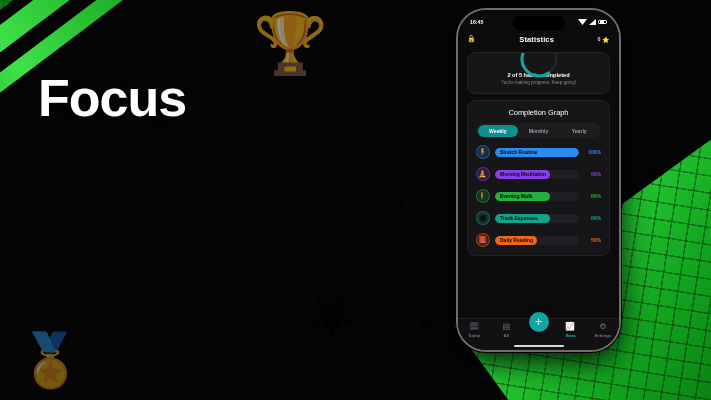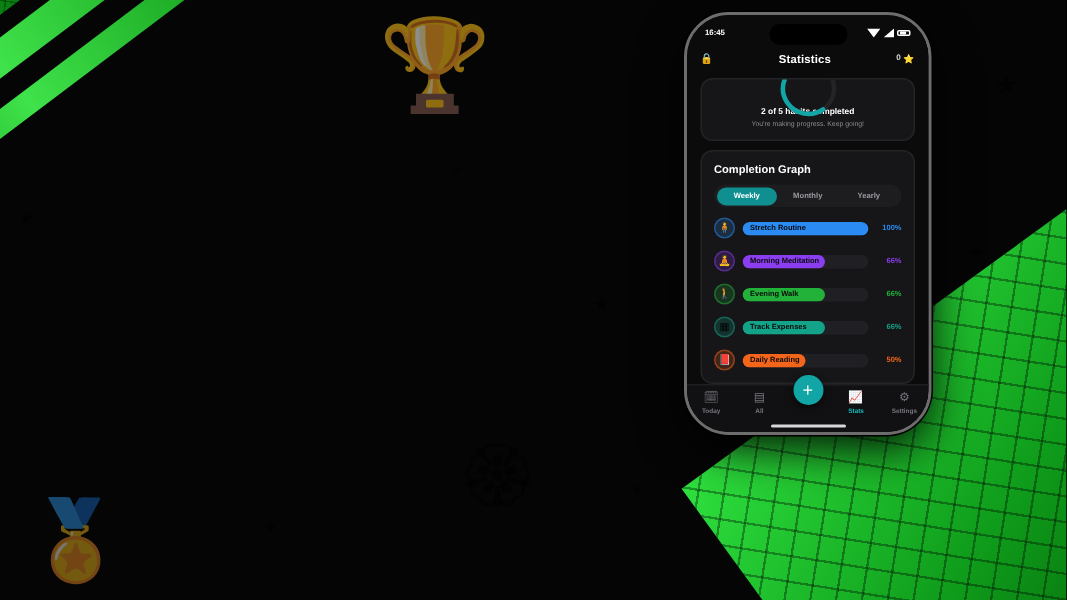--- a/index.html
+++ b/index.html
@@ -37,21 +37,21 @@
 
   .gold { position:absolute; opacity:.55; }
 
   
   .copy { position:absolute; left:38px; top:70px; width:400px; z-index:6; }
   .headline { color:#fff; font-size:52px; line-height:1.11; font-weight:700; letter-spacing:-1px;
               text-shadow:0 2px 10px rgba(0,0,0,.8); }
   .sub { margin-top:20px; color:#e8e8e8; font-size:13.5px; font-weight:700; line-height:1.6; max-width:280px; }
 
   
-  .phone { position:absolute; left:456px; top:8px; width:165px; height:282px;
+  .phone { position:absolute; left:456px; top:8px; width:165px; height:344px;
            border-radius:30px; background:#0a0a0a;
            border:2.5px solid #6d6d6d; box-shadow:0 0 0 1px #000, 0 10px 30px rgba(0,0,0,.9);
            overflow:hidden; z-index:7; }
   .screen { position:absolute; inset:0; background:#0b0b0c; border-radius:27px; overflow:hidden;
             display:flex; flex-direction:column; }
 
   .island { position:absolute; top:6px; left:50%; transform:translateX(-50%);
             width:52px; height:14px; background:#000; border-radius:9px; z-index:5; }
 
   .statusbar { height:20px; display:flex; align-items:center; justify-content:space-between;
@@ -69,21 +69,21 @@
   .content { flex:1; overflow:hidden; padding:0 9px; }
 
   .card { background:#161618; border:.7px solid #242428; border-radius:8px; margin-top:4px; }
 
   .summary { padding:4px 8px 6px; text-align:center; position:relative; height:42px; overflow:hidden; }
   .ring-wrap { position:absolute; left:50%; top:-16px; transform:translateX(-50%); }
   .sum-main { margin-top:15px; font-size:5.6px; color:#ffffff; font-weight:700; }
   .sum-sub { margin-top:2px; font-size:4.6px; color:#8a8a90; font-weight:400; }
 
   .graph-card { padding:7px 8px 8px; margin-top:6px; }
-  .graph-title { font-size:7.4px; color:#fff; font-weight:700; }
+  .graph-title { font-size:7.4px; color:#fff; font-weight:400; text-align:center; }
 
   .segmented { display:flex; margin-top:6px; background:#1d1d20; border-radius:9px; padding:1.5px; }
   .seg { flex:1; text-align:center; font-size:5.1px; padding:3px 0; border-radius:8px;
          color:#9a9aa2; font-weight:700; }
   .seg.active { background:#0f8f8f; color:#fff; }
 
   .habits { margin-top:7px; display:flex; flex-direction:column; gap:8px; }
   .habit { display:flex; align-items:center; gap:5px; }
   .h-icon { width:14px; height:14px; border-radius:50%; flex:0 0 14px;
             display:flex; align-items:center; justify-content:center; font-size:7px; }
@@ -130,20 +130,21 @@
   <div class="gold" style="left:663px; top:46px; font-size:17px;">★</div>
   <div class="gold" style="left:12px; top:138px; font-size:13px;">★</div>
   <div class="gold" style="left:395px; top:195px; font-size:13px;">★</div>
   <div class="gold" style="left:175px; top:345px; font-size:11px; opacity:.4;">★</div>
   <div class="gold" style="left:420px; top:320px; font-size:10px; opacity:.4;">★</div>
   <div class="gold" style="left:646px; top:162px; font-size:11px; opacity:.4;">★</div>
   <div class="gold" style="left:300px; top:108px; font-size:9px; opacity:.35;">★</div>
 
   <div class="copy">
     <div class="headline">
+      <div>Focus</div>
     </div>
   </div>
 
   <div class="phone">
     <div class="screen">
       <div class="island"></div>
 
       <div class="statusbar">
         <span>16:45</span>
         <span class="sb-right">

